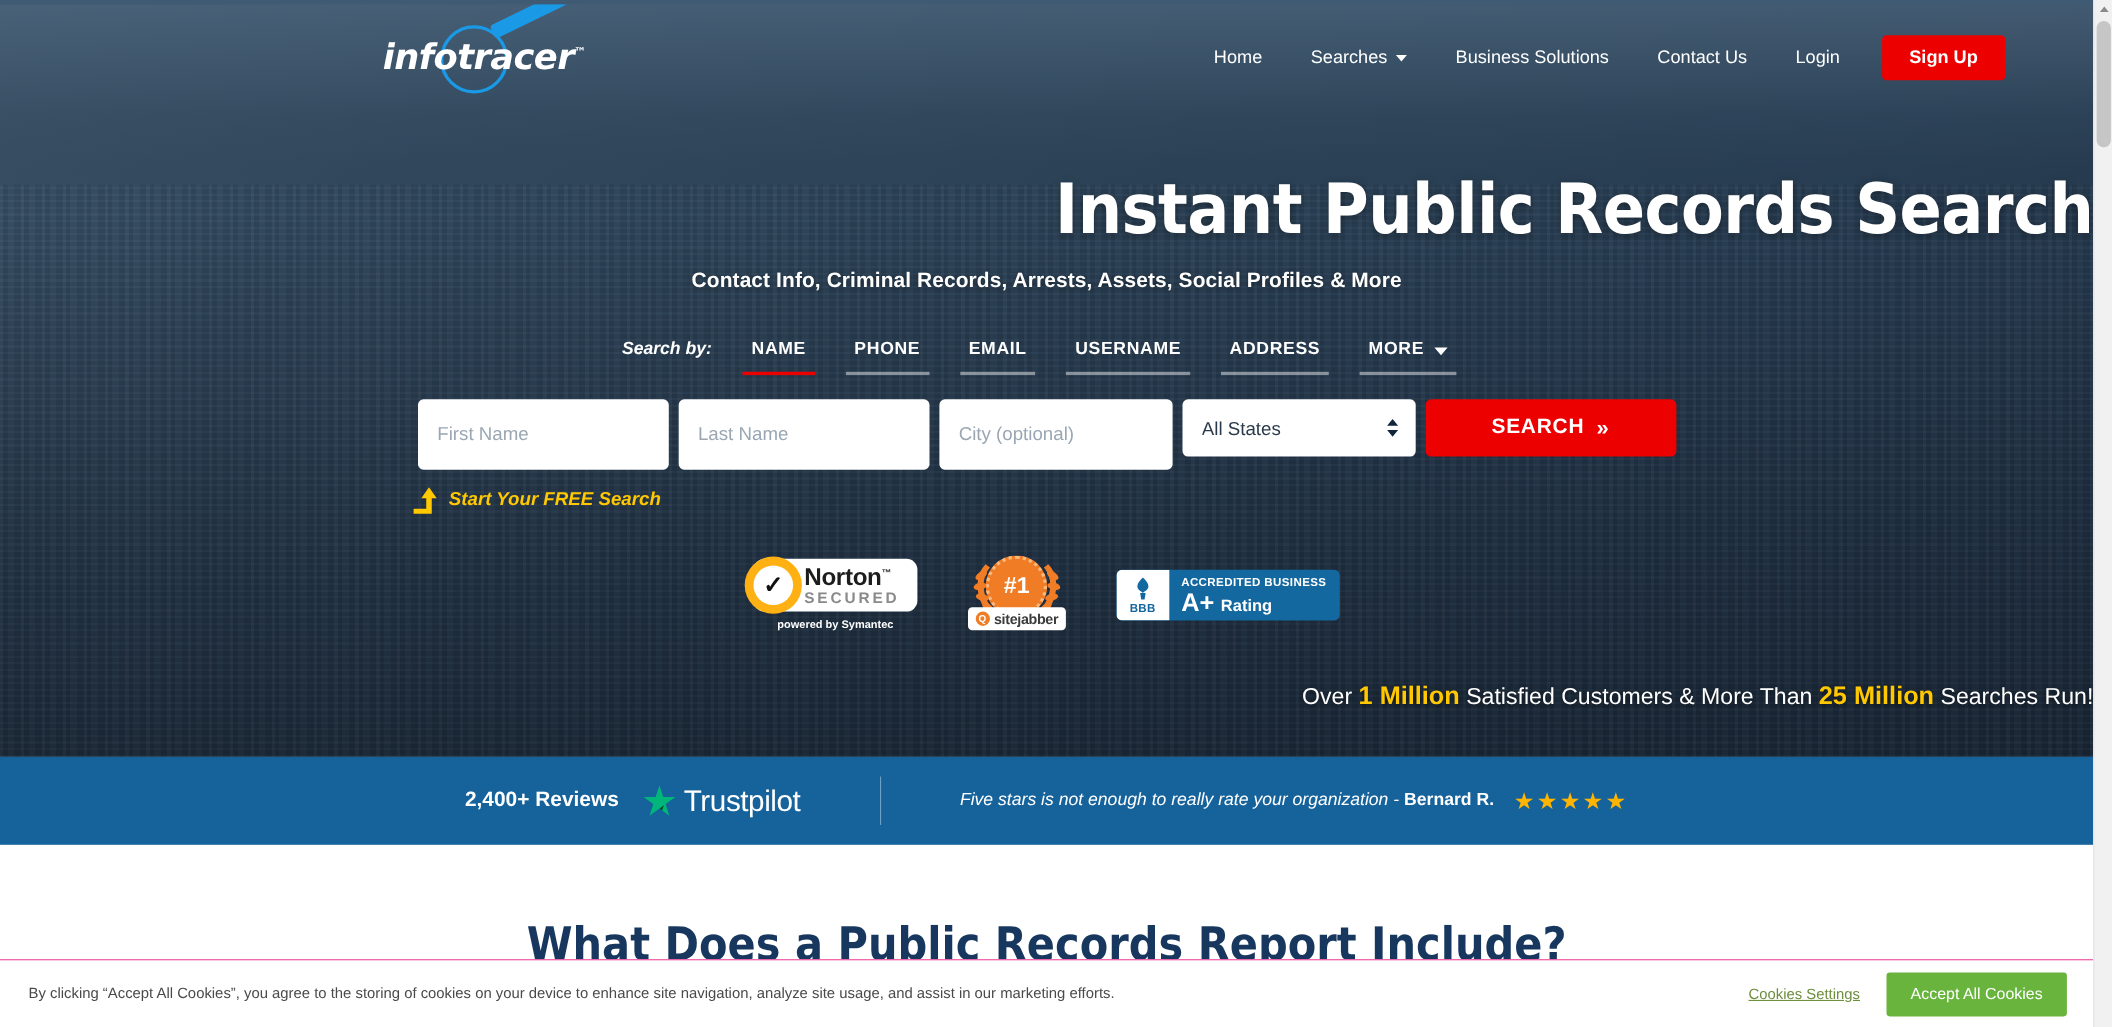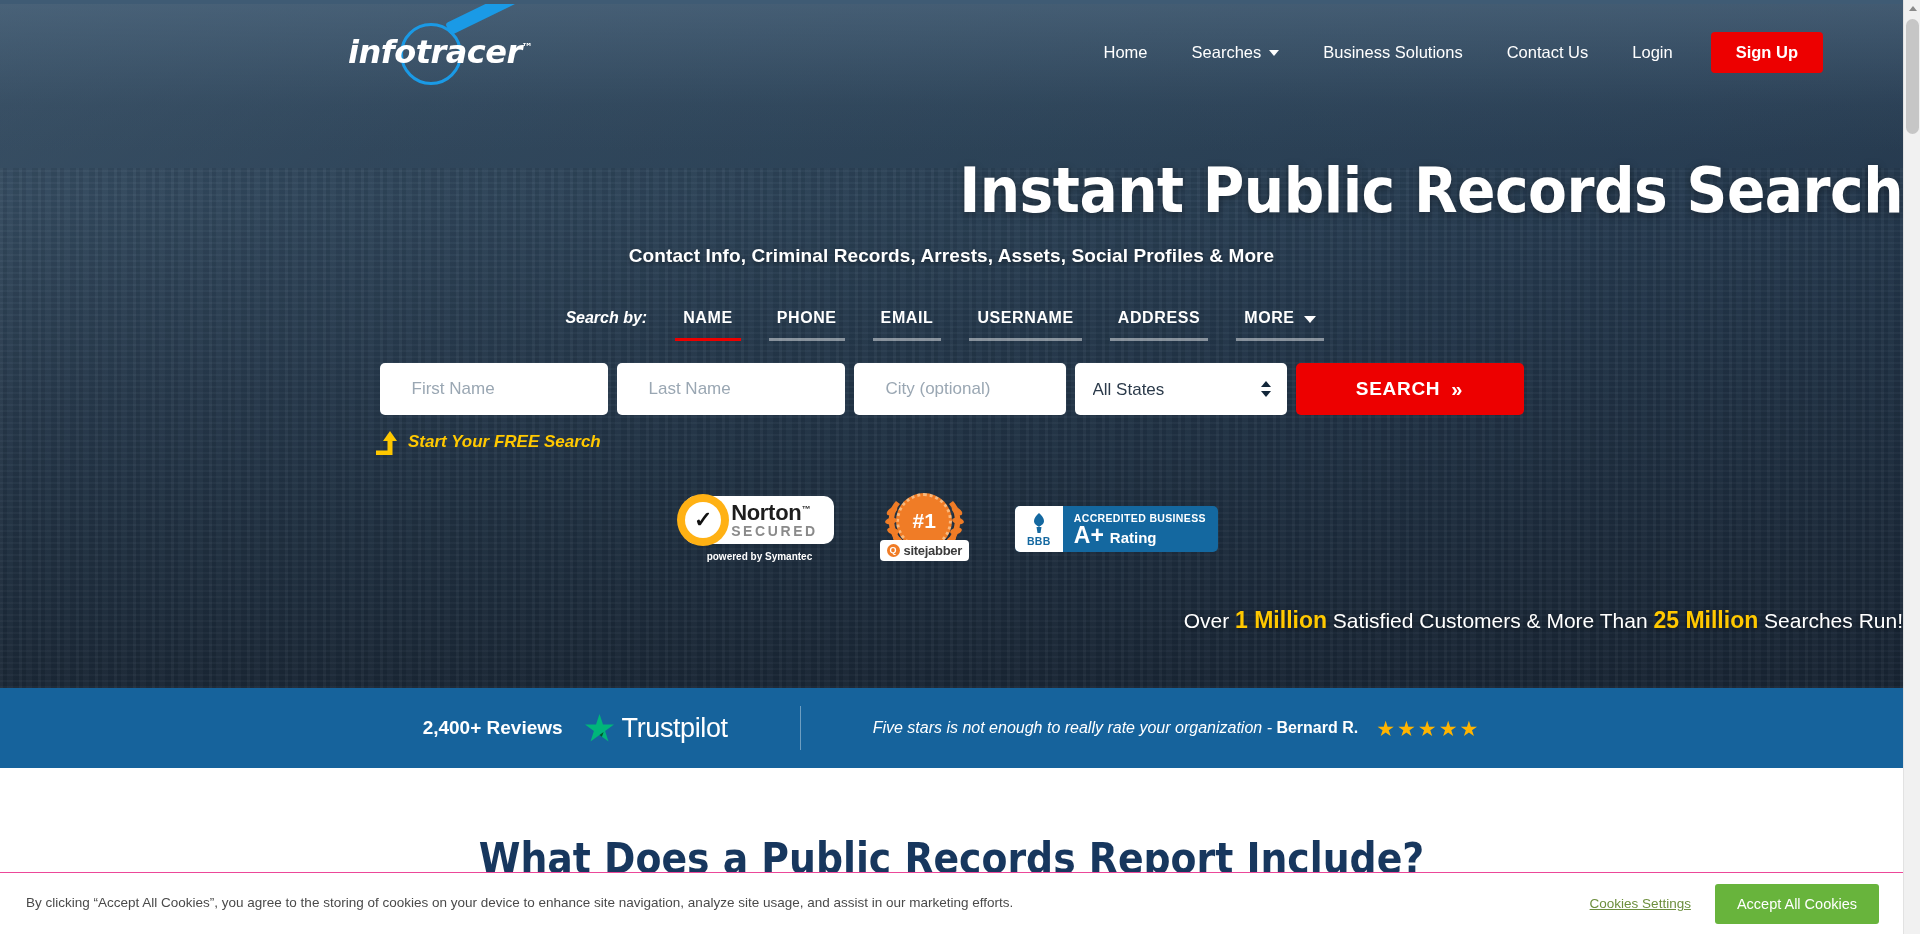--- a/index.html
+++ b/index.html
@@ -146,24 +146,24 @@
   }
   .tab.active .underline { background: #ed0000; height: 3px; }
   .tab .caret { border-top-width: 7px; border-left-width: 6px; border-right-width: 6px; }
 
   
   .search-form {
     display: flex; justify-content: center; gap: 9px;
     margin-top: 22px;
   }
   .field {
-    height: 52px; background: #fff; border-radius: 5px;
+    height: 64px; background: #fff; border-radius: 5px;
     border: none; outline: none;
     font-size: 17px; color: #3e4a56;
-    padding: 0 32px;
+    padding: 0 18px;
     font-family: "Liberation Sans", sans-serif;
   }
   .field::placeholder { color: #9aa7b3; }
   .field-first { width: 228px; }
   .field-last  { width: 228px; }
   .field-city  { width: 212px; }
   .select-wrap { position: relative; width: 212px; height: 52px; }
   .select-wrap select {
     -webkit-appearance: none; appearance: none;
     width: 100%; height: 100%;

